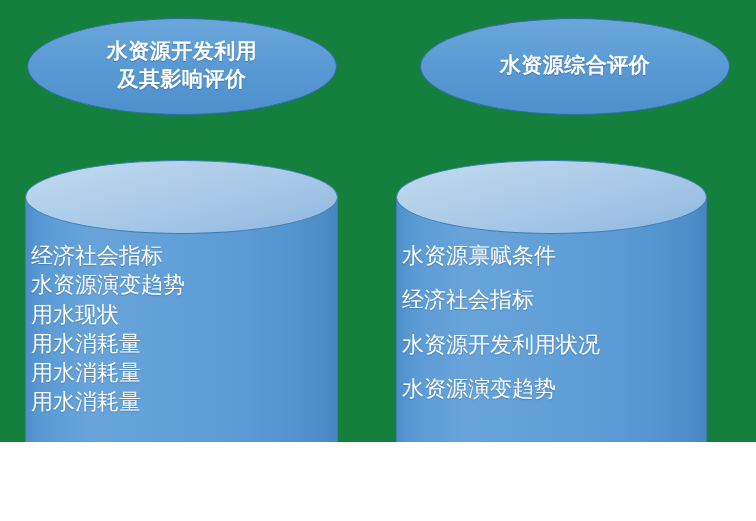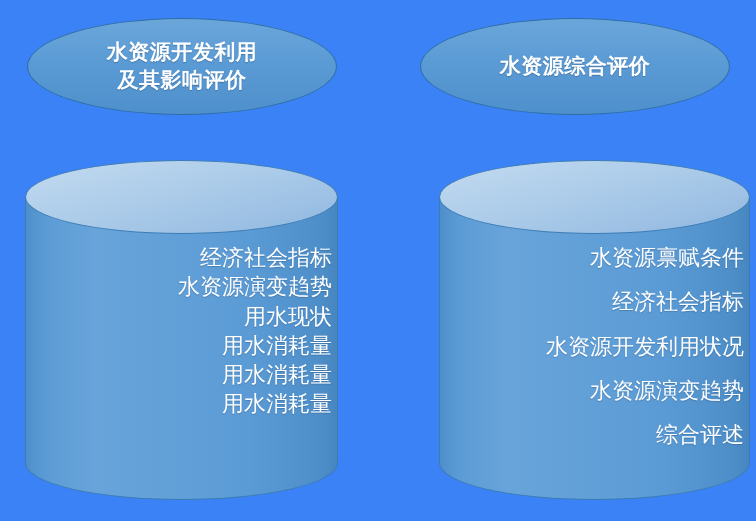--- a/index.html
+++ b/index.html
@@ -3,24 +3,24 @@
 <meta charset="utf-8">
 <style>
   html, body {
     margin: 0;
     padding: 0;
     background: #ffffff;
   }
   #canvas {
     position: relative;
     width: 756px;
-    height: 521px;
-    background: #3b82f6;
+    height: 442px;
+    background: #15803d;
     overflow: hidden;
-    font-family: Liberation Serif, serif;
+    font-family: Liberation Mono, monospace;
   }
 
   
   .ellipse-node {
     position: absolute;
     border-radius: 50%;
     background: #5B9BD5;
     background-image: linear-gradient(180deg, #6BA6DA 0%, #5B9BD5 45%, #4E90CC 100%);
     border: 1px solid #2E6EA8;
     box-sizing: border-box;
@@ -75,21 +75,21 @@
   }
   .cyl-content {
     position: absolute;
     left: 0;
     right: 0;
     top: 74px;
     bottom: 16px;
     z-index: 3;
     display: flex;
     flex-direction: column;
-    align-items: flex-end;
+    align-items: flex-start;
     justify-content: flex-start;
     padding: 9px 6px 0 6px;
     box-sizing: border-box;
   }
   .cyl-line {
     color: #ffffff;
     font-size: 22px;
     line-height: 1.33;
     text-align: center;
     white-space: nowrap;
@@ -123,25 +123,24 @@
       <div class="cyl-line">用水消耗量</div>
       <div class="cyl-line">用水消耗量</div>
       <div class="cyl-line">用水消耗量</div>
     </div>
   </div>
 
   <div class="ellipse-node" style="left:420px; top:18px; width:310px; height:97px;">
     <div class="ellipse-label">水资源综合评价</div>
   </div>
 
-  <div class="cylinder-node" style="left:439px; top:160px; width:311px; height:340px;">
+  <div class="cylinder-node" style="left:396px; top:160px; width:311px; height:340px;">
     <div class="cyl-body"></div>
     <div class="cyl-top"></div>
     <div class="cyl-content wide-gap">
       <div class="cyl-line">水资源禀赋条件</div>
       <div class="cyl-line">经济社会指标</div>
       <div class="cyl-line">水资源开发利用状况</div>
       <div class="cyl-line">水资源演变趋势</div>
-      <div class="cyl-line">综合评述</div>
     </div>
   </div>
 
 </div>
 
 </body></html>

